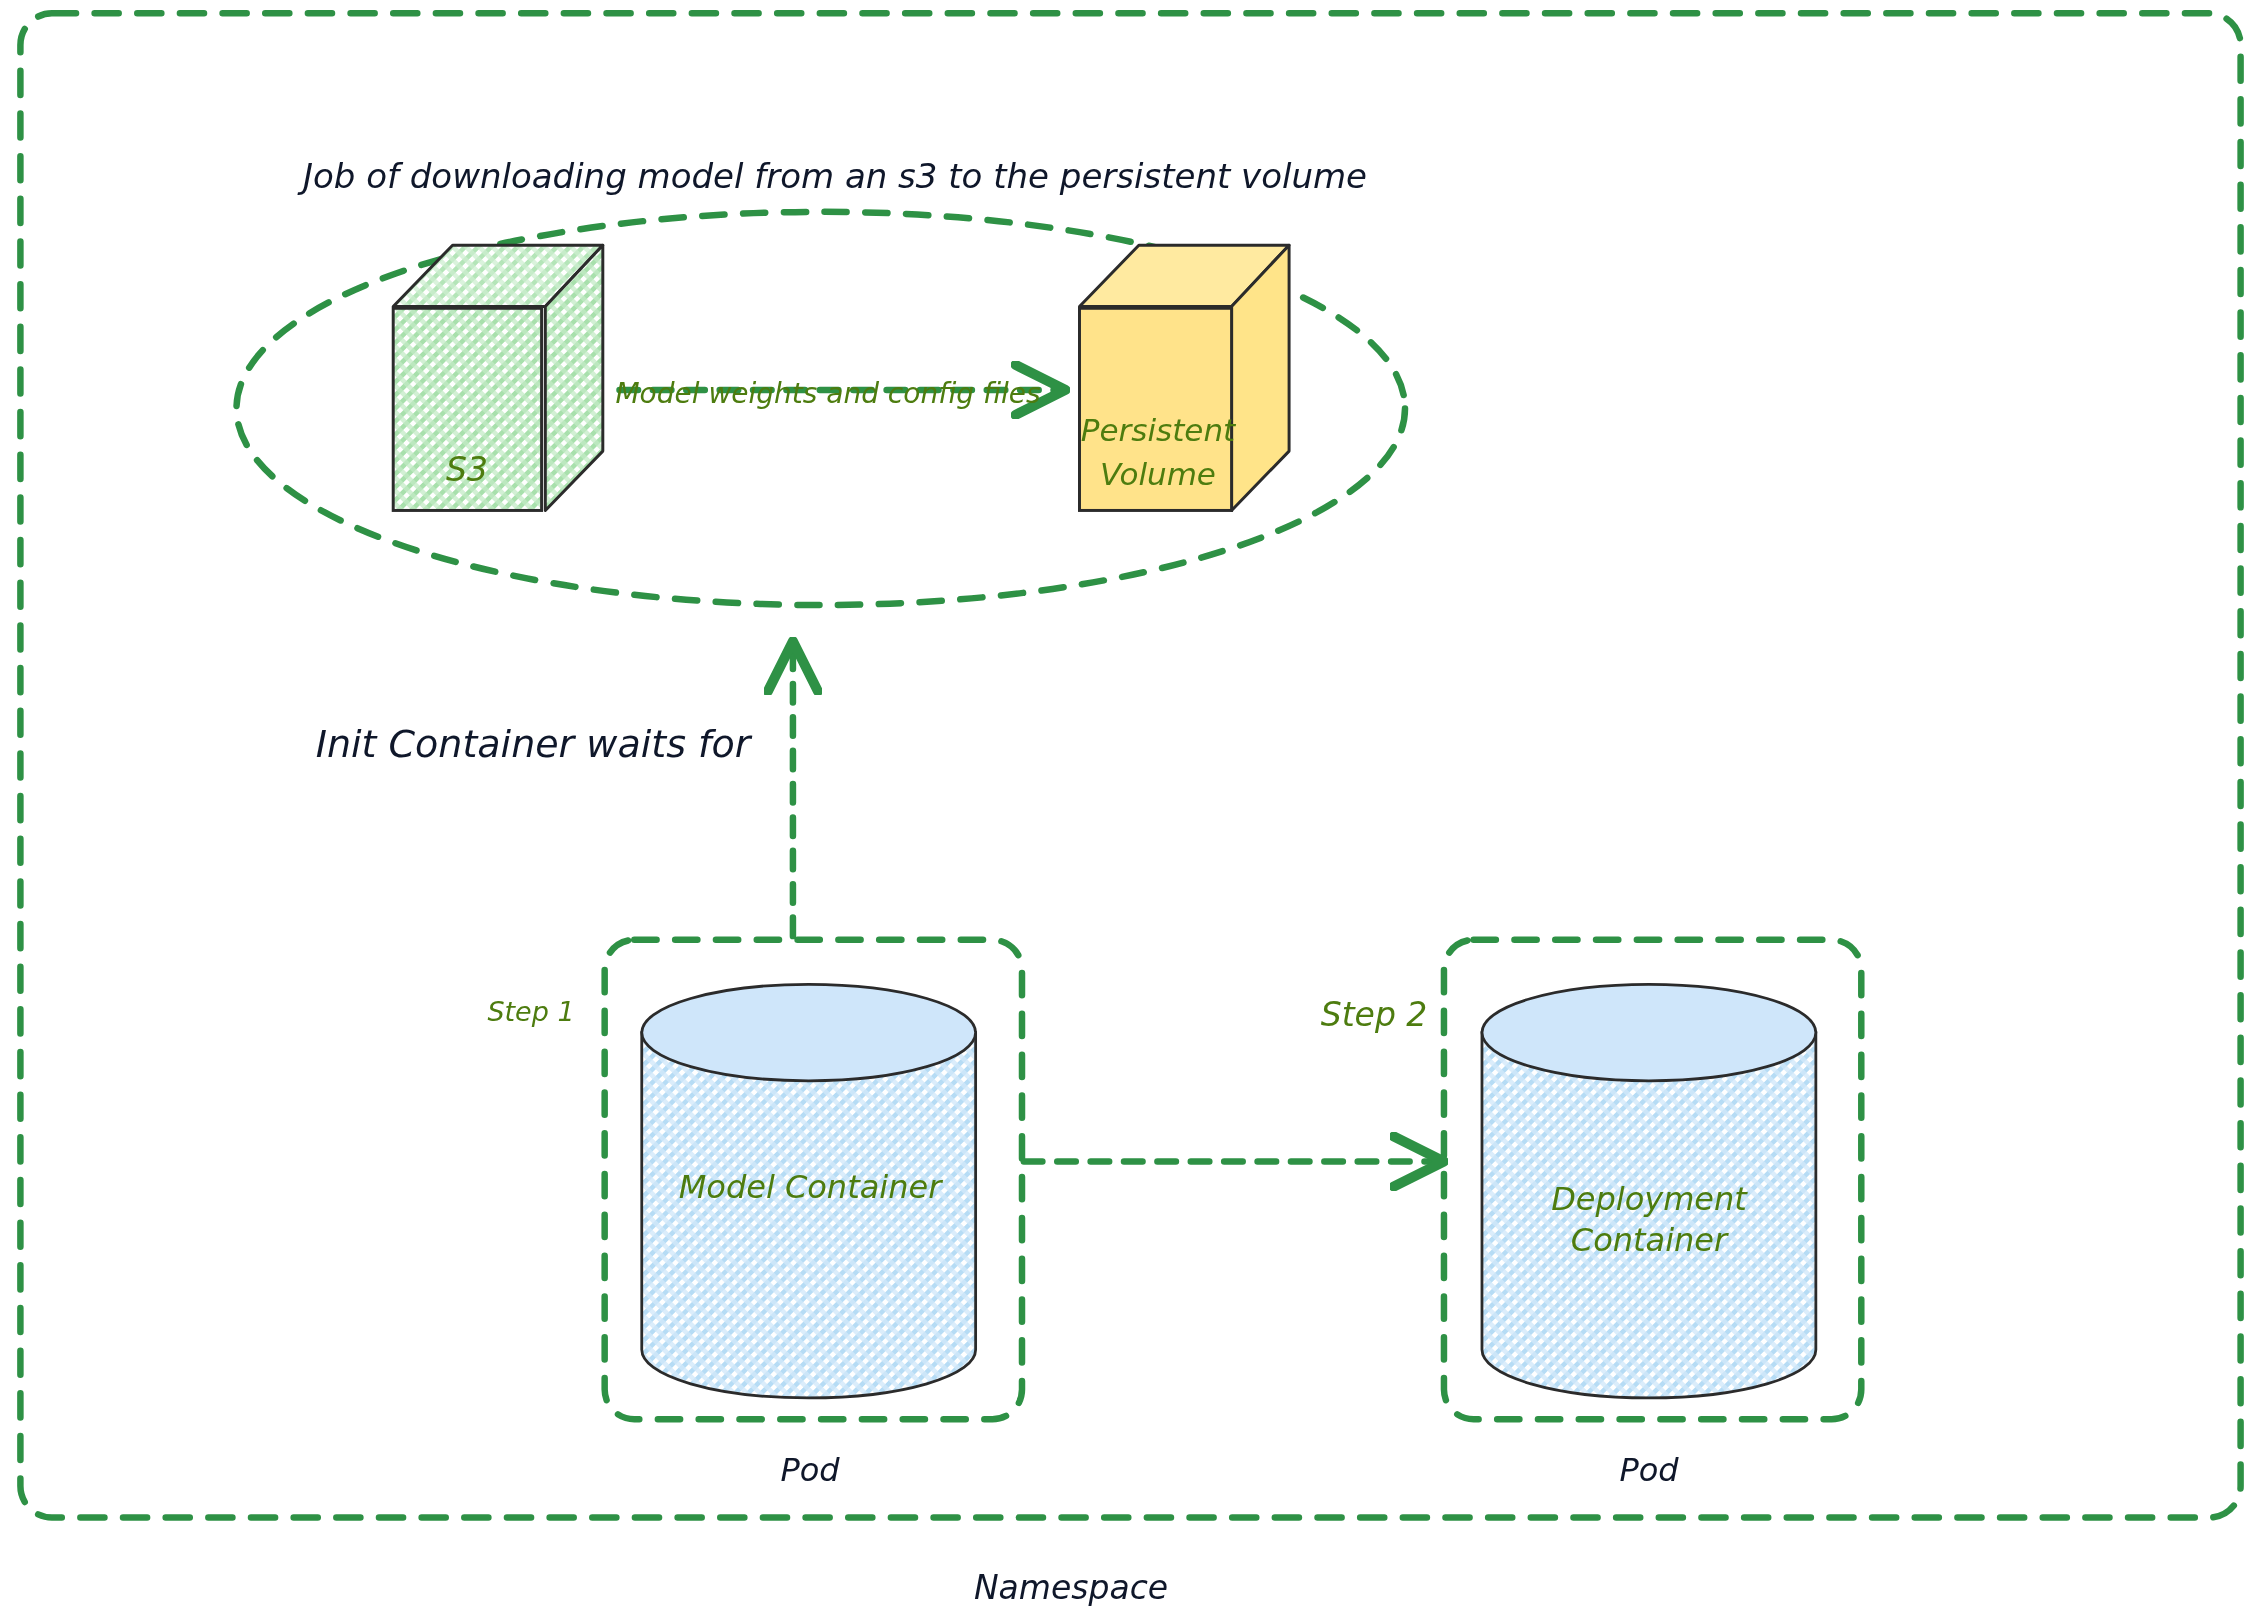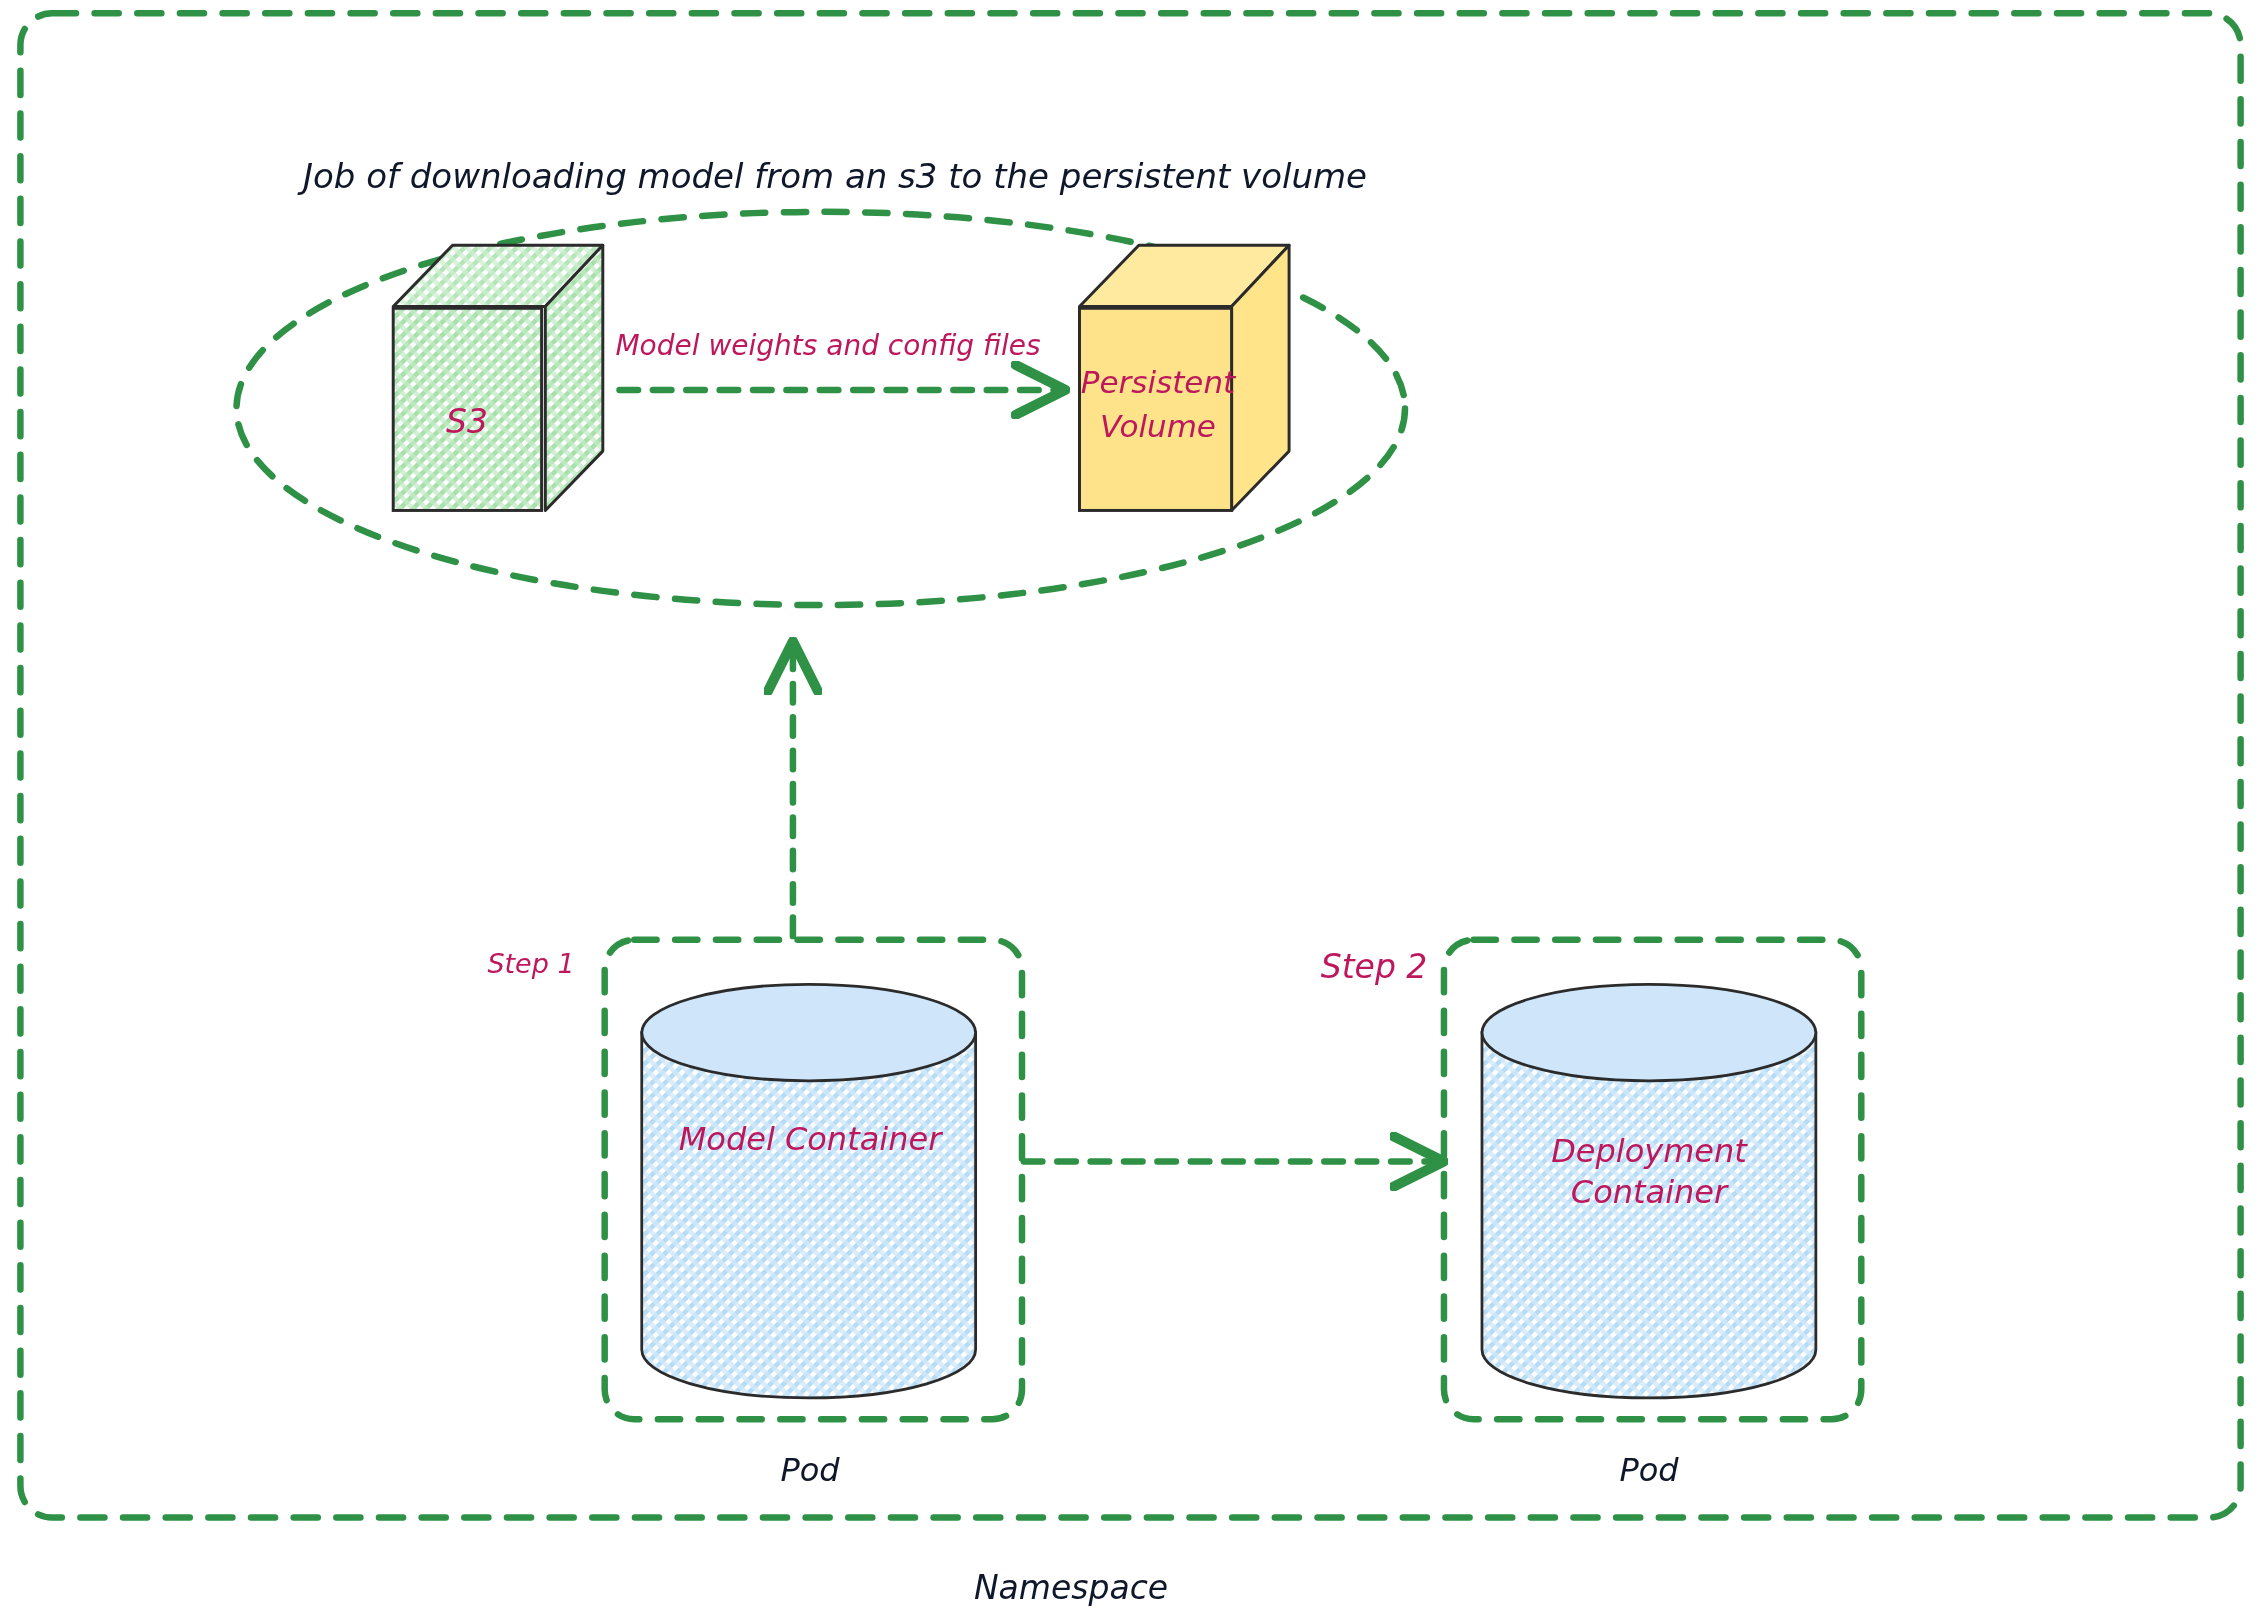--- a/index.html
+++ b/index.html
@@ -30,21 +30,21 @@
     font-style: italic;
     font-weight: 400;
   }
   .txt {
     position: absolute;
     white-space: pre;
     line-height: 1.18;
     -webkit-font-smoothing: antialiased;
   }
   .green-txt { color: #0f172a; }
-  .black-txt { color: #be185d; }
+  .black-txt { color: #4d7c0f; margin-top: 48px; }
   .center { text-align: center; transform: translateX(-50%); }
 </style>
 </head>
 <body>
 
 <div id="stage">
 
   <svg class="layer" viewBox="0 0 2438 1746" xmlns="http://www.w3.org/2000/svg">
     <defs>
       <pattern id="hatchGreen" width="10" height="10" patternUnits="userSpaceOnUse" patternTransform="rotate(45)">
@@ -124,20 +124,21 @@
   <div class="txt hand green-txt center" style="left:835px; top:156px; font-size:34px;">Job of downloading model from an s3 to the persistent volume</div>
 
   <div class="txt hand black-txt center" style="left:467px; top:403px; font-size:33px;">S3</div>
 
   <div class="txt hand black-txt center" style="left:1158px; top:364px; font-size:31px;font-style:italic;">Persistent</div>
 
   <div class="txt hand black-txt center" style="left:1158px; top:408px; font-size:31px;">Volume</div>
 
   <div class="txt hand black-txt center" style="left:828px; top:329px; font-size:28px;">Model weights and config files</div>
 
+  <div class="txt hand green-txt center" style="left:533px; top:722px; font-size:38px;">Init Container waits for</div>
 
 
   <div class="txt hand black-txt center" style="left:531px; top:948px; font-size:27px;">Step 1</div>
 
   <div class="txt hand black-txt center" style="left:810px; top:1121px; font-size:32px;">Model Container</div>
 
   <div class="txt hand green-txt center" style="left:810px; top:1452px; font-size:32px;">Pod</div>
 
   <div class="txt hand black-txt center" style="left:1374px; top:948px; font-size:33px;">Step 2</div>
 

